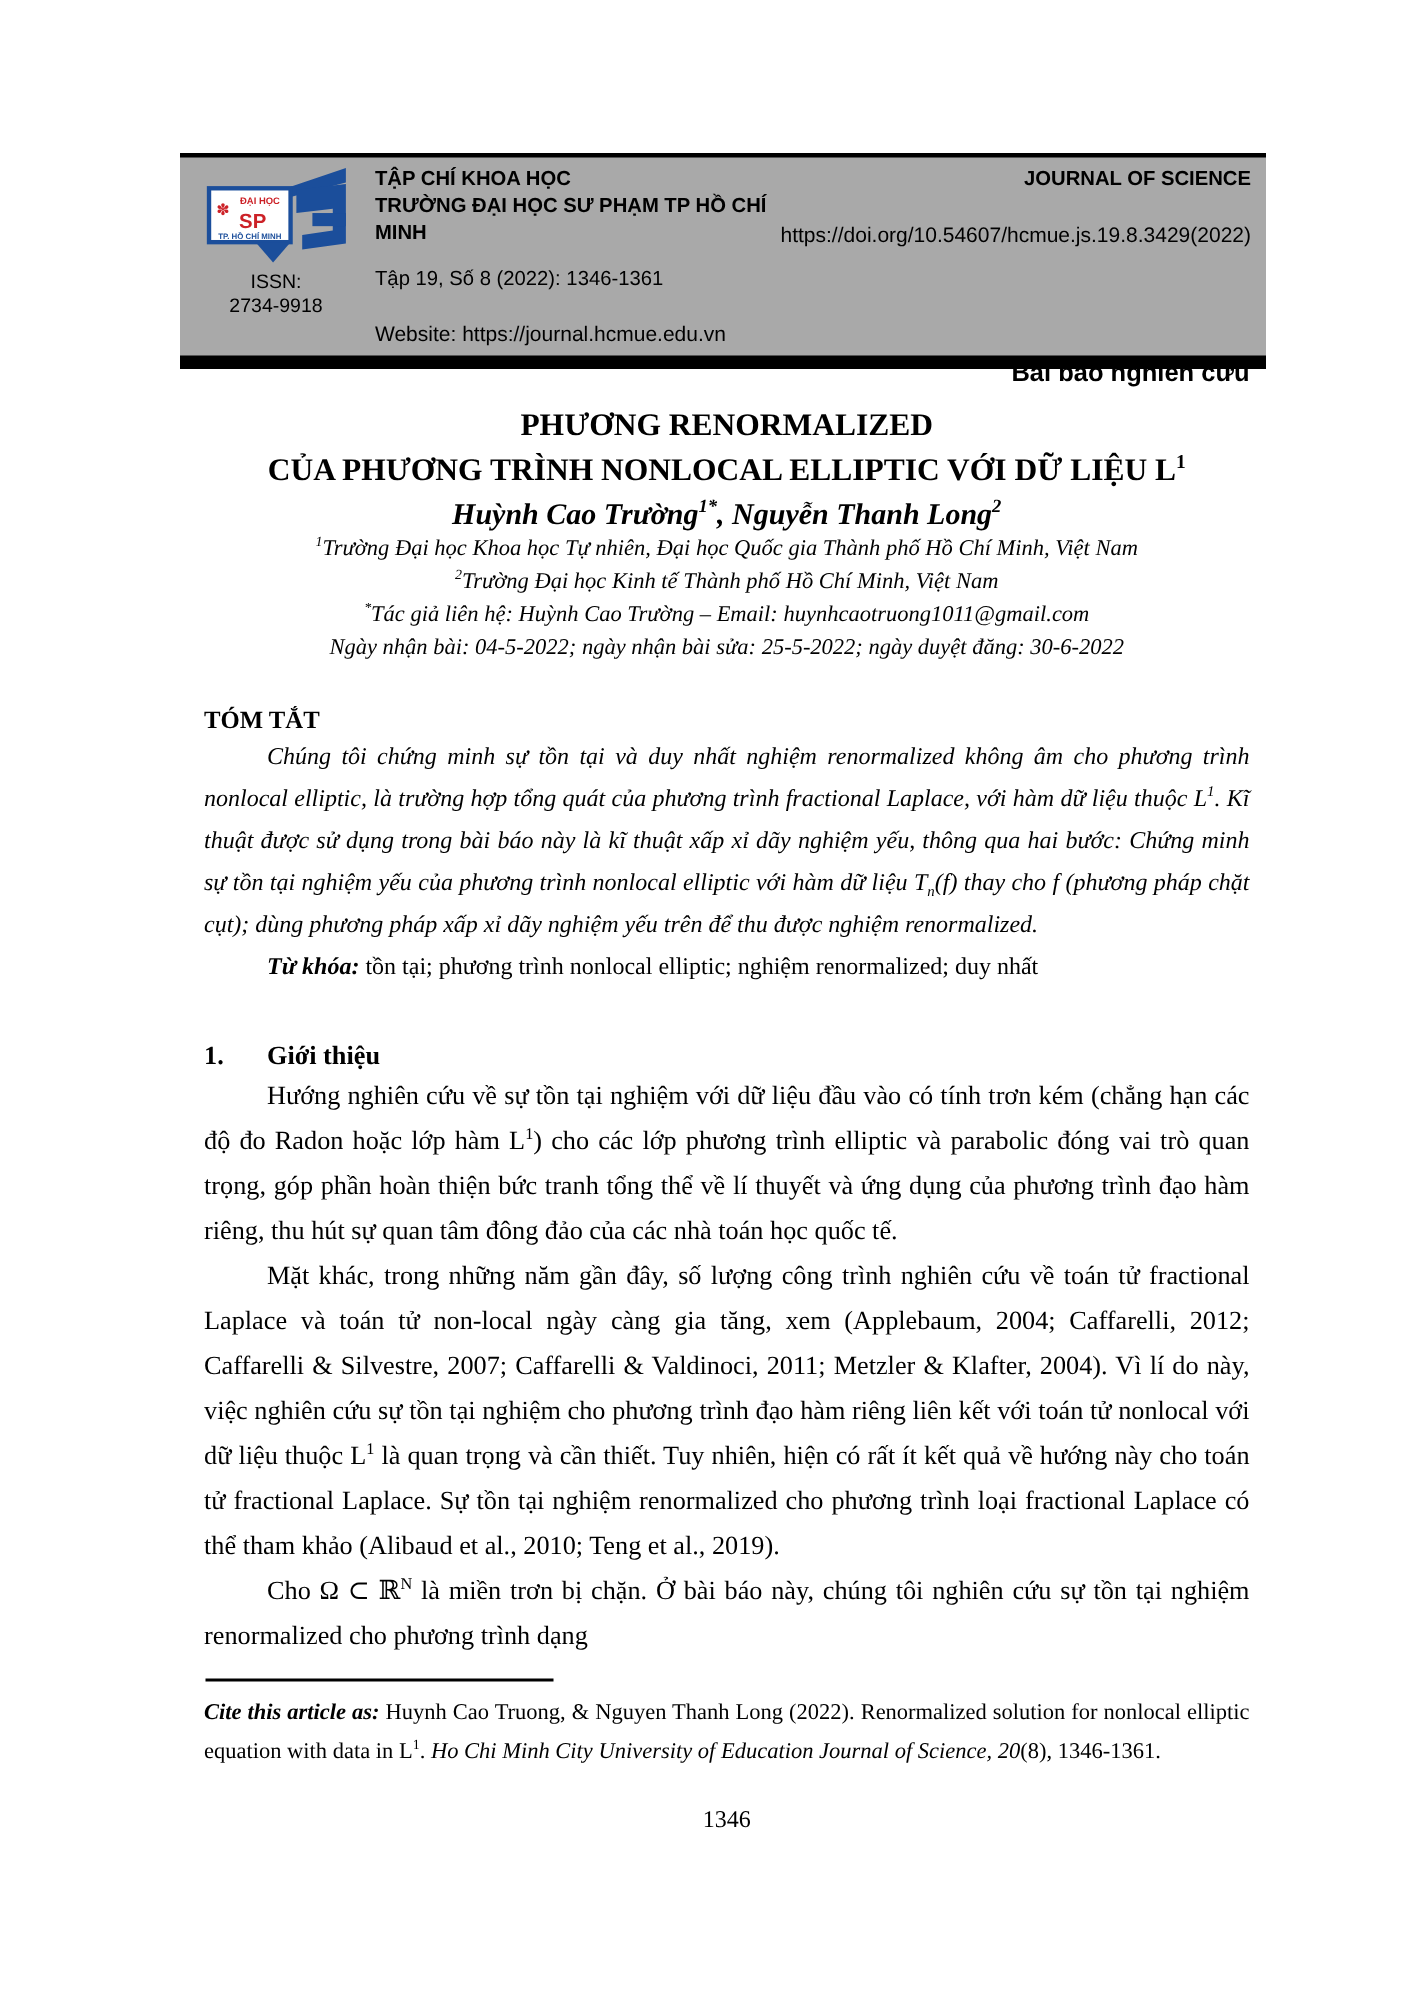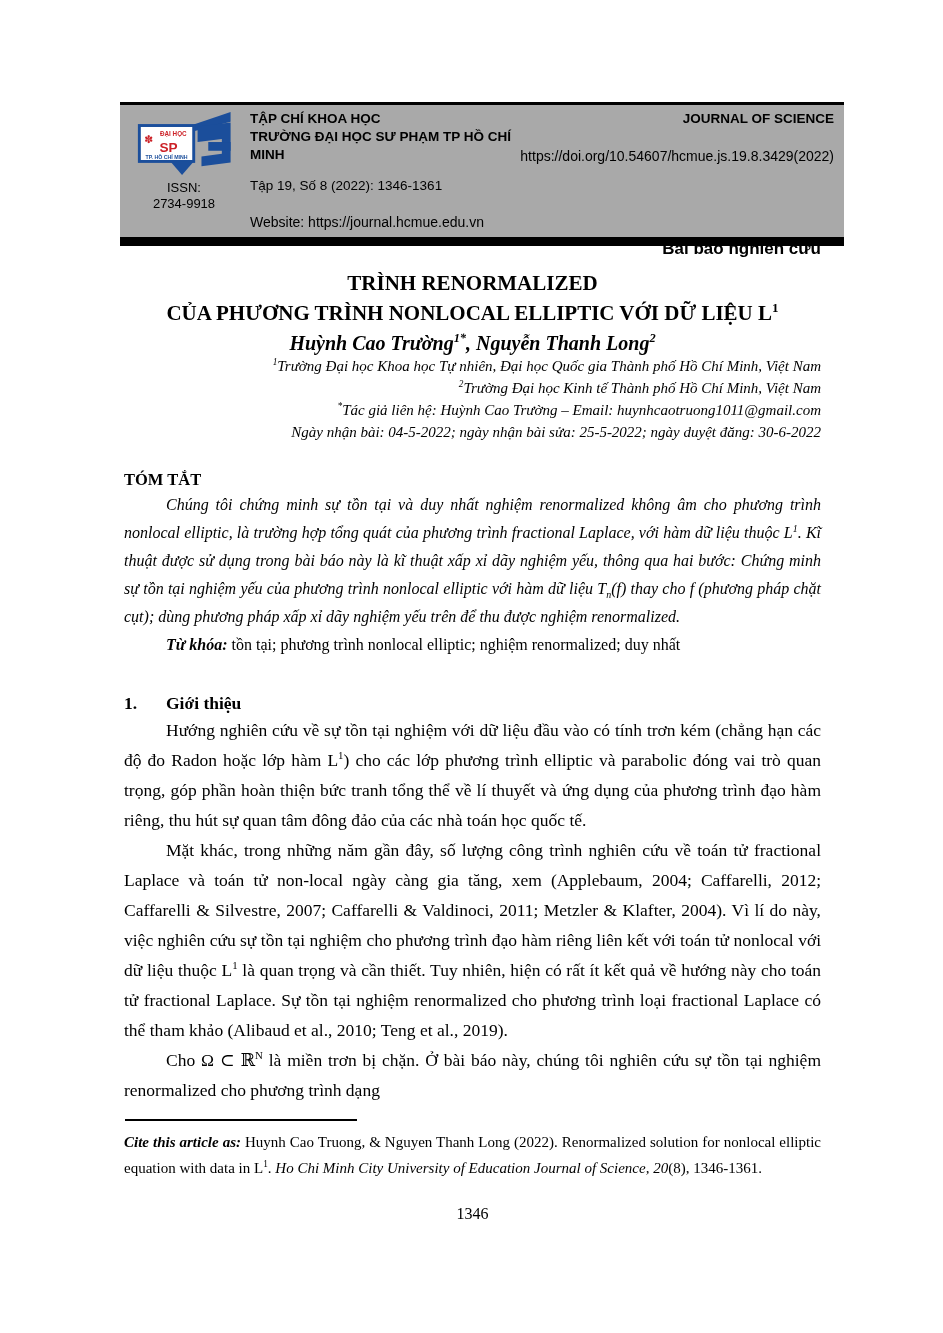--- a/index.html
+++ b/index.html
@@ -19,27 +19,27 @@
   .issn { margin-top:4px; text-align:center;
     font-family:"Liberation Sans","DejaVu Sans",sans-serif; font-size:13px; line-height:16px; }
   .head-grid { flex:1; display:flex; font-family:"Liberation Sans","DejaVu Sans",sans-serif; }
   .head-col { flex:1.05; padding-left:10px; }
   .head-col.right { flex:1; text-align:right; padding-left:0; }
   .h-line { font-weight:bold; font-size:13.5px; line-height:18px; }
   .h-vol  { font-size:13.5px; line-height:17px; margin-top:13px; }
   .h-web  { font-size:14px; line-height:17px; margin-top:20px; }
 
   
-  .content { position:absolute; left:124px; top:238px; width:697px; }
+  .content { position:absolute; left:136px; top:238px; width:697px; }
   .badge { text-align:right; font-family:"Liberation Sans","DejaVu Sans",sans-serif;
     font-weight:bold; font-size:17px; line-height:22px; margin-bottom:8px; }
   .title { text-align:center; font-weight:bold; font-size:21px; line-height:30px; }
   .authors { text-align:center; font-weight:bold; font-style:italic; font-size:20px;
     line-height:24px; margin-top:3px; }
-  .affil { text-align:right; font-style:italic; font-size:15px; line-height:22px; }
+  .affil { text-align:center; font-style:italic; font-size:15px; line-height:22px; }
   sup { font-size:62%; line-height:0; vertical-align:super; }
   sub { font-size:62%; line-height:0; vertical-align:sub; }
 
   .abs-heading { font-weight:bold; font-size:16.5px; line-height:22px; margin-top:26px; }
   .abs-body { font-style:italic; font-size:16px; line-height:28px; text-align:justify; text-indent:42px; }
   .kw-line { font-size:16px; line-height:28px; padding-left:42px; }
   .kw-label { font-weight:bold; font-style:italic; }
 
   .sec-heading { font-weight:bold; font-size:17.5px; line-height:24px; margin-top:32px; }
   .sec-num { display:inline-block; width:42px; }
@@ -93,21 +93,21 @@
         <div class="h-web">https://doi.org/10.54607/hcmue.js.19.8.3429(2022)</div>
       </div>
     </div>
   </div>
 
   <div class="content">
 
     <div class="badge">Bài báo nghiên cứu</div>
 
     <div class="title">
-      <div>TRÌNH RENORMALIZED</div>
+      <div>PHƯƠNG RENORMALIZED</div>
       <div>CỦA PHƯƠNG TRÌNH NONLOCAL ELLIPTIC VỚI DỮ LIỆU L<sup>1</sup></div>
     </div>
 
     <div class="authors">Huỳnh Cao Trường<sup>1*</sup>, Nguyễn Thanh Long<sup>2</sup></div>
 
     <div class="affil"><sup>1</sup>Trường Đại học Khoa học Tự nhiên, Đại học Quốc gia Thành phố Hồ Chí Minh, Việt Nam</div>
     <div class="affil"><sup>2</sup>Trường Đại học Kinh tế Thành phố Hồ Chí Minh, Việt Nam</div>
     <div class="affil"><sup>*</sup>Tác giả liên hệ: Huỳnh Cao Trường – Email: huynhcaotruong1011@gmail.com</div>
     <div class="affil">Ngày nhận bài: 04-5-2022; ngày nhận bài sửa: 25-5-2022; ngày duyệt đăng: 30-6-2022</div>
 

